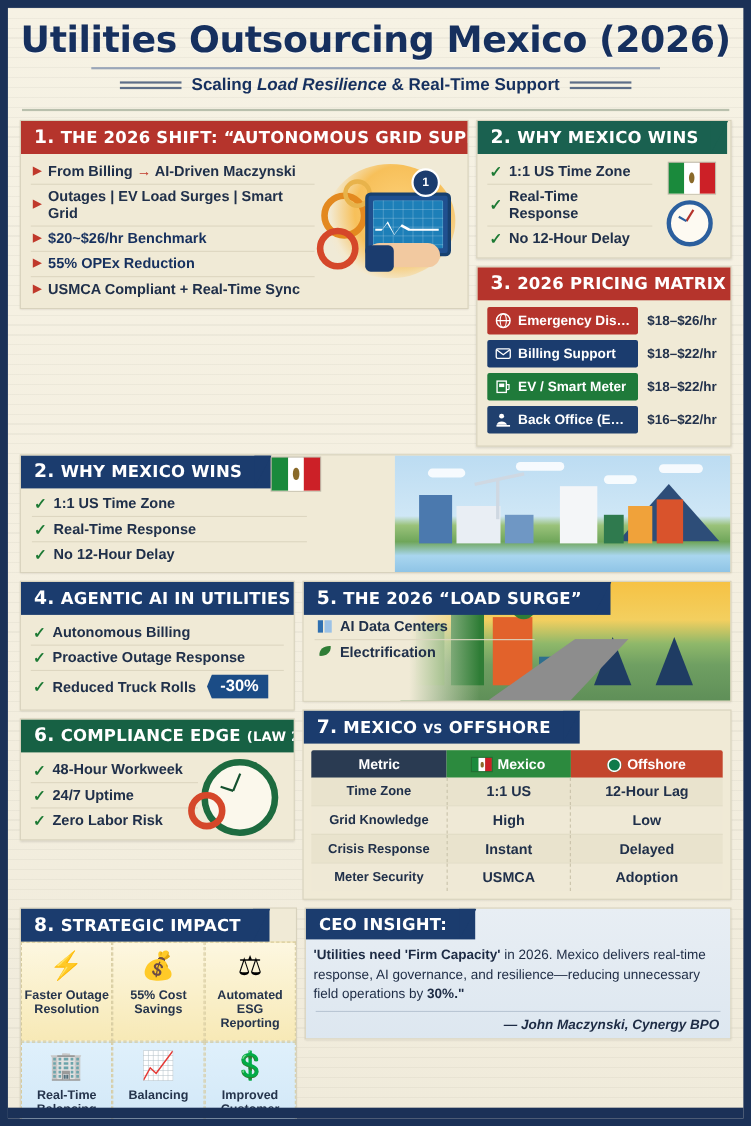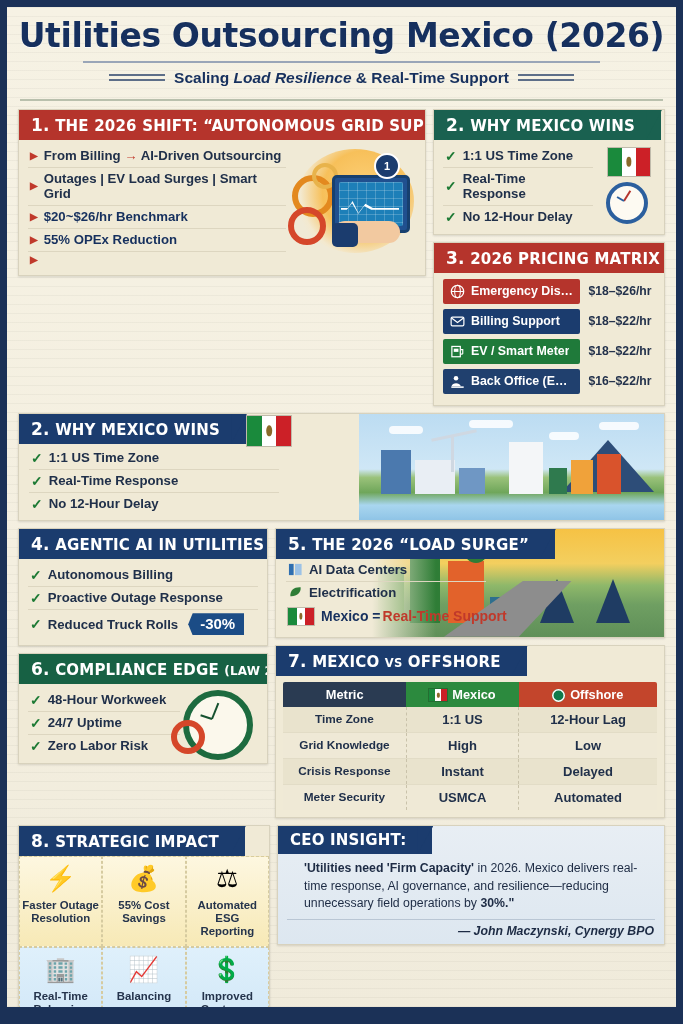--- a/index.html
+++ b/index.html
@@ -170,21 +170,21 @@
     background:linear-gradient(180deg,#fdf7e0 0%,#f7e9b6 100%);
     border:1px dashed #d6cba0;padding:5px 2px 6px;text-align:center;min-height:78px;
     display:flex;flex-direction:column;align-items:center;justify-content:flex-start;
   }
   .si-cell.blue{background:linear-gradient(180deg,#dff0fb 0%,#cfe6f7 100%);}
   .si-ico{height:34px;display:flex;align-items:center;justify-content:center;font-size:25px;line-height:1;}
   .si-lab{font-size:11.4px;font-weight:bold;color:#25344c;line-height:1.15;margin-top:3px;}
 
   
   .ceo{background:linear-gradient(180deg,#e8eef4 0%,#dde7f0 100%);}
-  .ceo-q{font-size:12.3px;color:#1d2b44;line-height:1.45;padding:6px 26px 2px;}
+  .ceo-q{font-size:12.3px;color:#1d2b44;line-height:1.45;padding:6px 7px 2px;}
   .ceo-q b{font-weight:bold;}
   .ceo-rule{height:1px;background:#b9c6d4;margin:4px 9px 0;}
   .ceo-attr{text-align:right;font-size:12.3px;font-style:italic;font-weight:bold;color:#1d2b44;padding:4px 10px 6px;}
   .footbar{position:absolute;left:0;right:0;bottom:0;height:10px;background:#1b3157;z-index:3;}
 </style>
 </head>
 <body>
 
 <div class="poster">
   <div class="inner">
@@ -202,36 +202,37 @@
 
     <div class="grid2">
 
       <div class="card col-l" style="width:406px;">
         <div class="banner bn-red"><span class="num">1.</span> <span>THE 2026 SHIFT: “AUTONOMOUS GRID SUPPORT”</span></div>
         <div class="cardbody s1">
           <div class="left">
             <ul class="rows">
               <li>
                   <span class="tri">▶</span>
-                  <span><span>From Billing </span><span class="red bold">→</span><span> AI-Driven Outsourcing</span></span>
+                  <span><span>From Billing </span><span class="red bold">→</span><span> AI-Driven Maczynski</span></span>
                 </li>
               <li>
                   <span class="tri">▶</span>
                   <span>Outages | EV Load Surges | Smart Grid</span>
                 </li>
               <li>
                   <span class="tri">▶</span>
                   <span class="navy bold">$20~$26/hr Benchmark</span>
                 </li>
               <li>
                   <span class="tri">▶</span>
                   <span class="navy bold">55% OPEx Reduction</span>
                 </li>
               <li>
                   <span class="tri">▶</span>
+                  <span>USMCA Compliant + Real-Time Sync</span>
                 </li>
             </ul>
           </div>
           <div class="art">
             <div class="art-circ"></div>
             <div class="gear g1"></div>
             <div class="gear g2"></div>
             <div class="gear g3"></div>
             <div class="tablet">
                 <div class="scr"></div>
@@ -453,29 +454,20 @@
                       </svg>
                     <span>AI Data Centers</span>
                   </li>
                   <li>
                     <svg width="15" height="15" viewBox="0 0 16 16">
                         <path d="M13.5 2.5 C7 2 2 5.5 2.5 12 C9 12.5 14 9 13.5 2.5 Z" fill="#2f7d36"></path>
                       </svg>
                     <span>Electrification</span>
                   </li>
                 </ul>
-                <div style="display:flex;align-items:center;gap:7px;padding:4px 2px 0;">
-                  <span class="flag" style="width:26px;height:17px;display:inline-block;">
-                      <i class="g" style="width:33.3%"></i>
-                      <i class="w" style="width:33.4%"></i>
-                      <i class="r" style="width:33.3%"></i>
-                    </span>
-                  <span style="font-size:14px;font-weight:bold;color:#16305e;">Mexico = </span>
-                  <span style="font-size:14px;font-weight:bold;color:#c0392b;margin-left:-5px;">Real-Time Support</span>
-                </div>
               </div>
             </div>
           </div>
         </div>
 
         <div class="card">
           <div class="banner bn-navy"><span class="num">7.</span> <span>MEXICO </span><span class="vs">VS</span><span> OFFSHORE</span></div>
           <div class="cardbody" style="padding:6px 7px 7px;">
             <table class="cmp">
               <tbody>
@@ -495,21 +487,21 @@
                 <td class="v" style="border-left:none;border-right:none;">Low</td>
               </tr>
               <tr>
                 <td class="k">Crisis Response</td>
                 <td class="v">Instant</td>
                 <td class="v" style="border-left:none;border-right:none;">Delayed</td>
               </tr>
               <tr>
                 <td class="k" style="border-bottom:none;">Meter Security</td>
                 <td class="v" style="border-bottom:none;">USMCA</td>
-                <td class="v" style="border-left:none;border-right:none;border-bottom:none;">Automated</td>
+                <td class="v" style="border-left:none;border-right:none;border-bottom:none;">Adoption</td>
               </tr>
             </tbody>
               </table>
           </div>
         </div>
 
       </div>
     </div>
 
     <div class="grid2">

